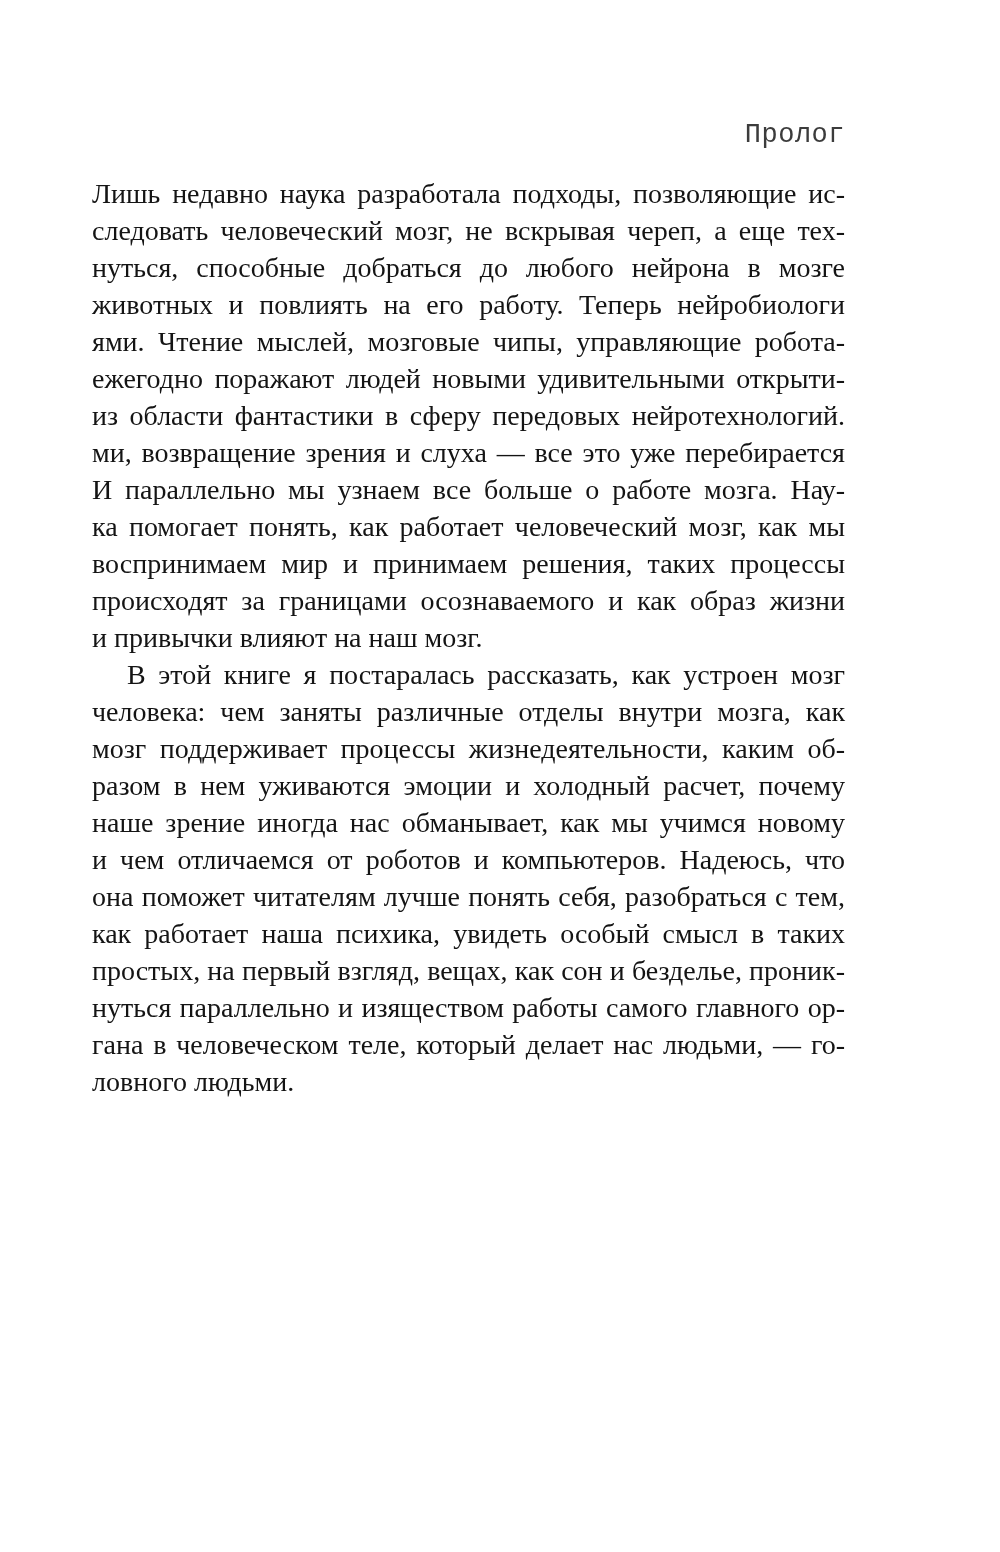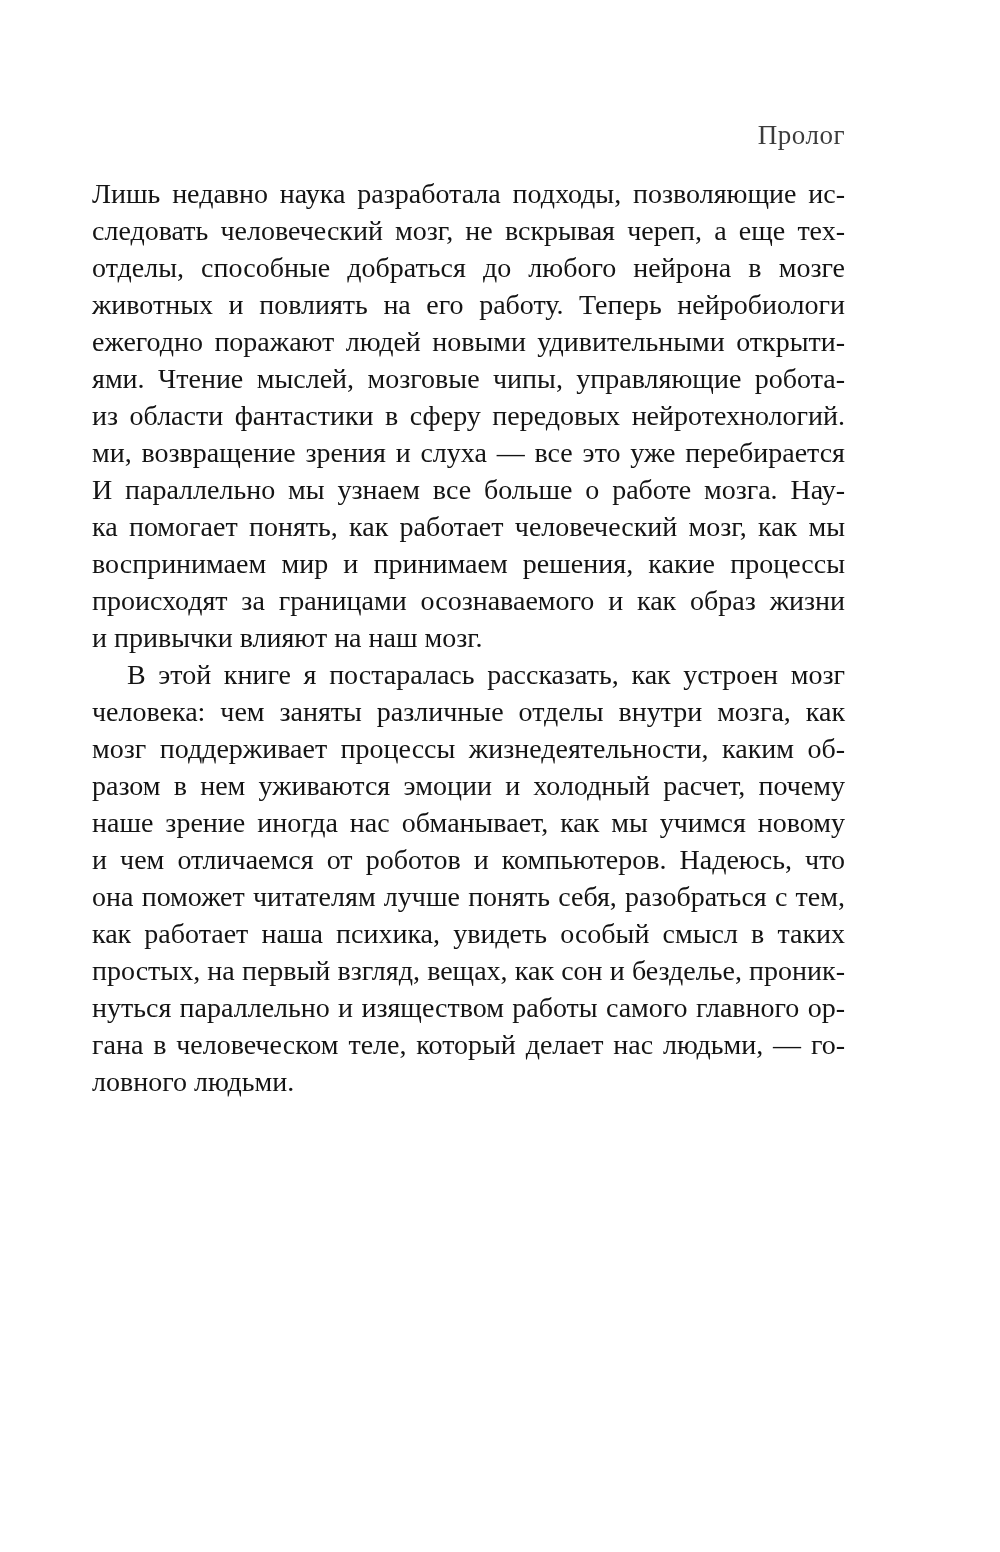--- a/index.html
+++ b/index.html
@@ -14,21 +14,21 @@
     background: #ffffff;
     overflow: hidden;
     font-family: "Liberation Serif", serif;
   }
   .running-head {
     position: absolute;
     top: 120px;
     left: 92px;
     width: 753px;
     text-align: right;
-    font-family: Liberation Serif, serif;
+    font-family: Liberation Mono, monospace;
     font-weight: 300;
     font-size: 27px;
     line-height: 30px;
     letter-spacing: 0.5px;
     color: #3c3c3c;
   }
   .body-text {
     position: absolute;
     top: 175px;
     left: 92px;
@@ -61,29 +61,29 @@
 
 <div class="page">
 
   <div class="running-head">Пролог</div>
 
   <div class="body-text">
 
     <div class="paragraph">
       <div class="line">Лишь недавно наука разработала подходы, позволяющие ис-</div>
       <div class="line">следовать человеческий мозг, не вскрывая череп, а еще тех-</div>
-      <div class="line">отделы, способные добраться до любого нейрона в мозге</div>
+      <div class="line">нуться, способные добраться до любого нейрона в мозге</div>
       <div class="line">животных и повлиять на его работу. Теперь нейробиологи</div>
+      <div class="line">ями. Чтение мыслей, мозговые чипы, управляющие робота-</div>
       <div class="line">ежегодно поражают людей новыми удивительными открыти-</div>
-      <div class="line">ями. Чтение мыслей, мозговые чипы, управляющие робота-</div>
       <div class="line">из области фантастики в сферу передовых нейротехнологий.</div>
       <div class="line">ми, возвращение зрения и слуха — все это уже перебирается</div>
       <div class="line">И параллельно мы узнаем все больше о работе мозга. Нау-</div>
       <div class="line">ка помогает понять, как работает человеческий мозг, как мы</div>
-      <div class="line">воспринимаем мир и принимаем решения, какие процессы</div>
+      <div class="line">воспринимаем мир и принимаем решения, таких процессы</div>
       <div class="line">происходят за границами осознаваемого и как образ жизни</div>
       <div class="line last">и привычки влияют на наш мозг.</div>
     </div>
 
     <div class="paragraph">
       <div class="line indent">В этой книге я постаралась рассказать, как устроен мозг</div>
       <div class="line">человека: чем заняты различные отделы внутри мозга, как</div>
       <div class="line">мозг поддерживает процессы жизнедеятельности, каким об-</div>
       <div class="line">разом в нем уживаются эмоции и холодный расчет, почему</div>
       <div class="line">наше зрение иногда нас обманывает, как мы учимся новому</div>

